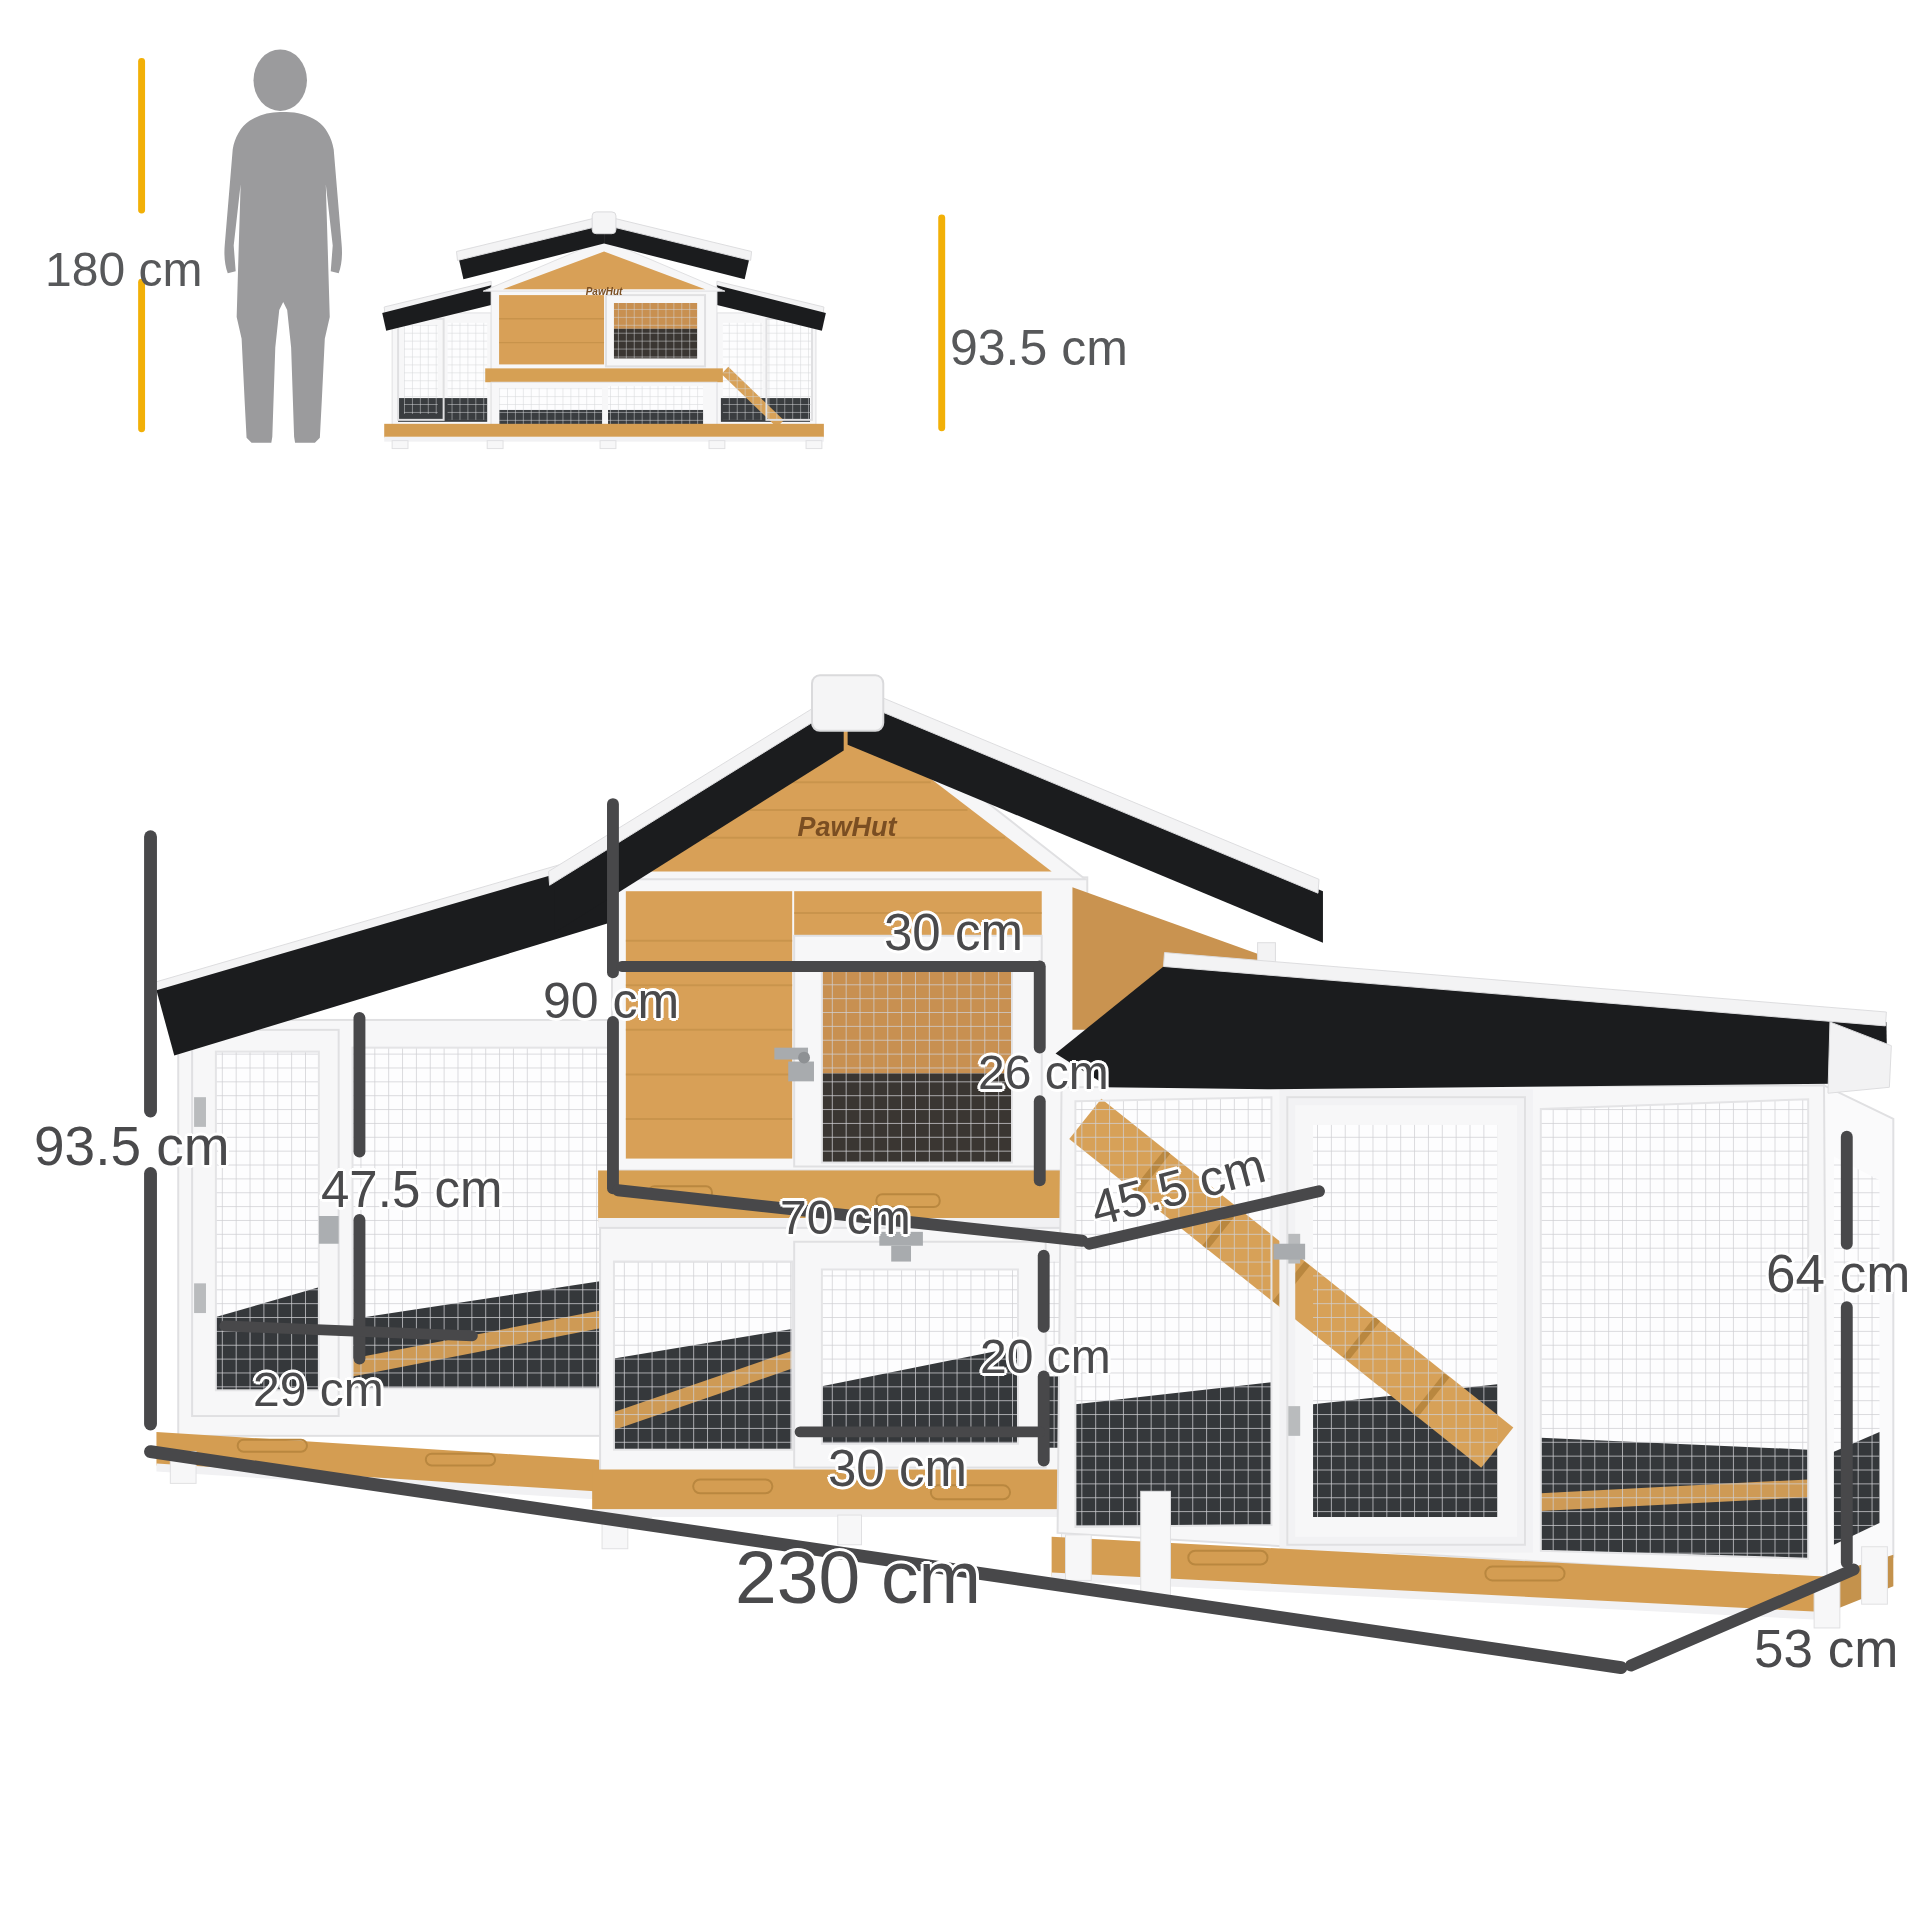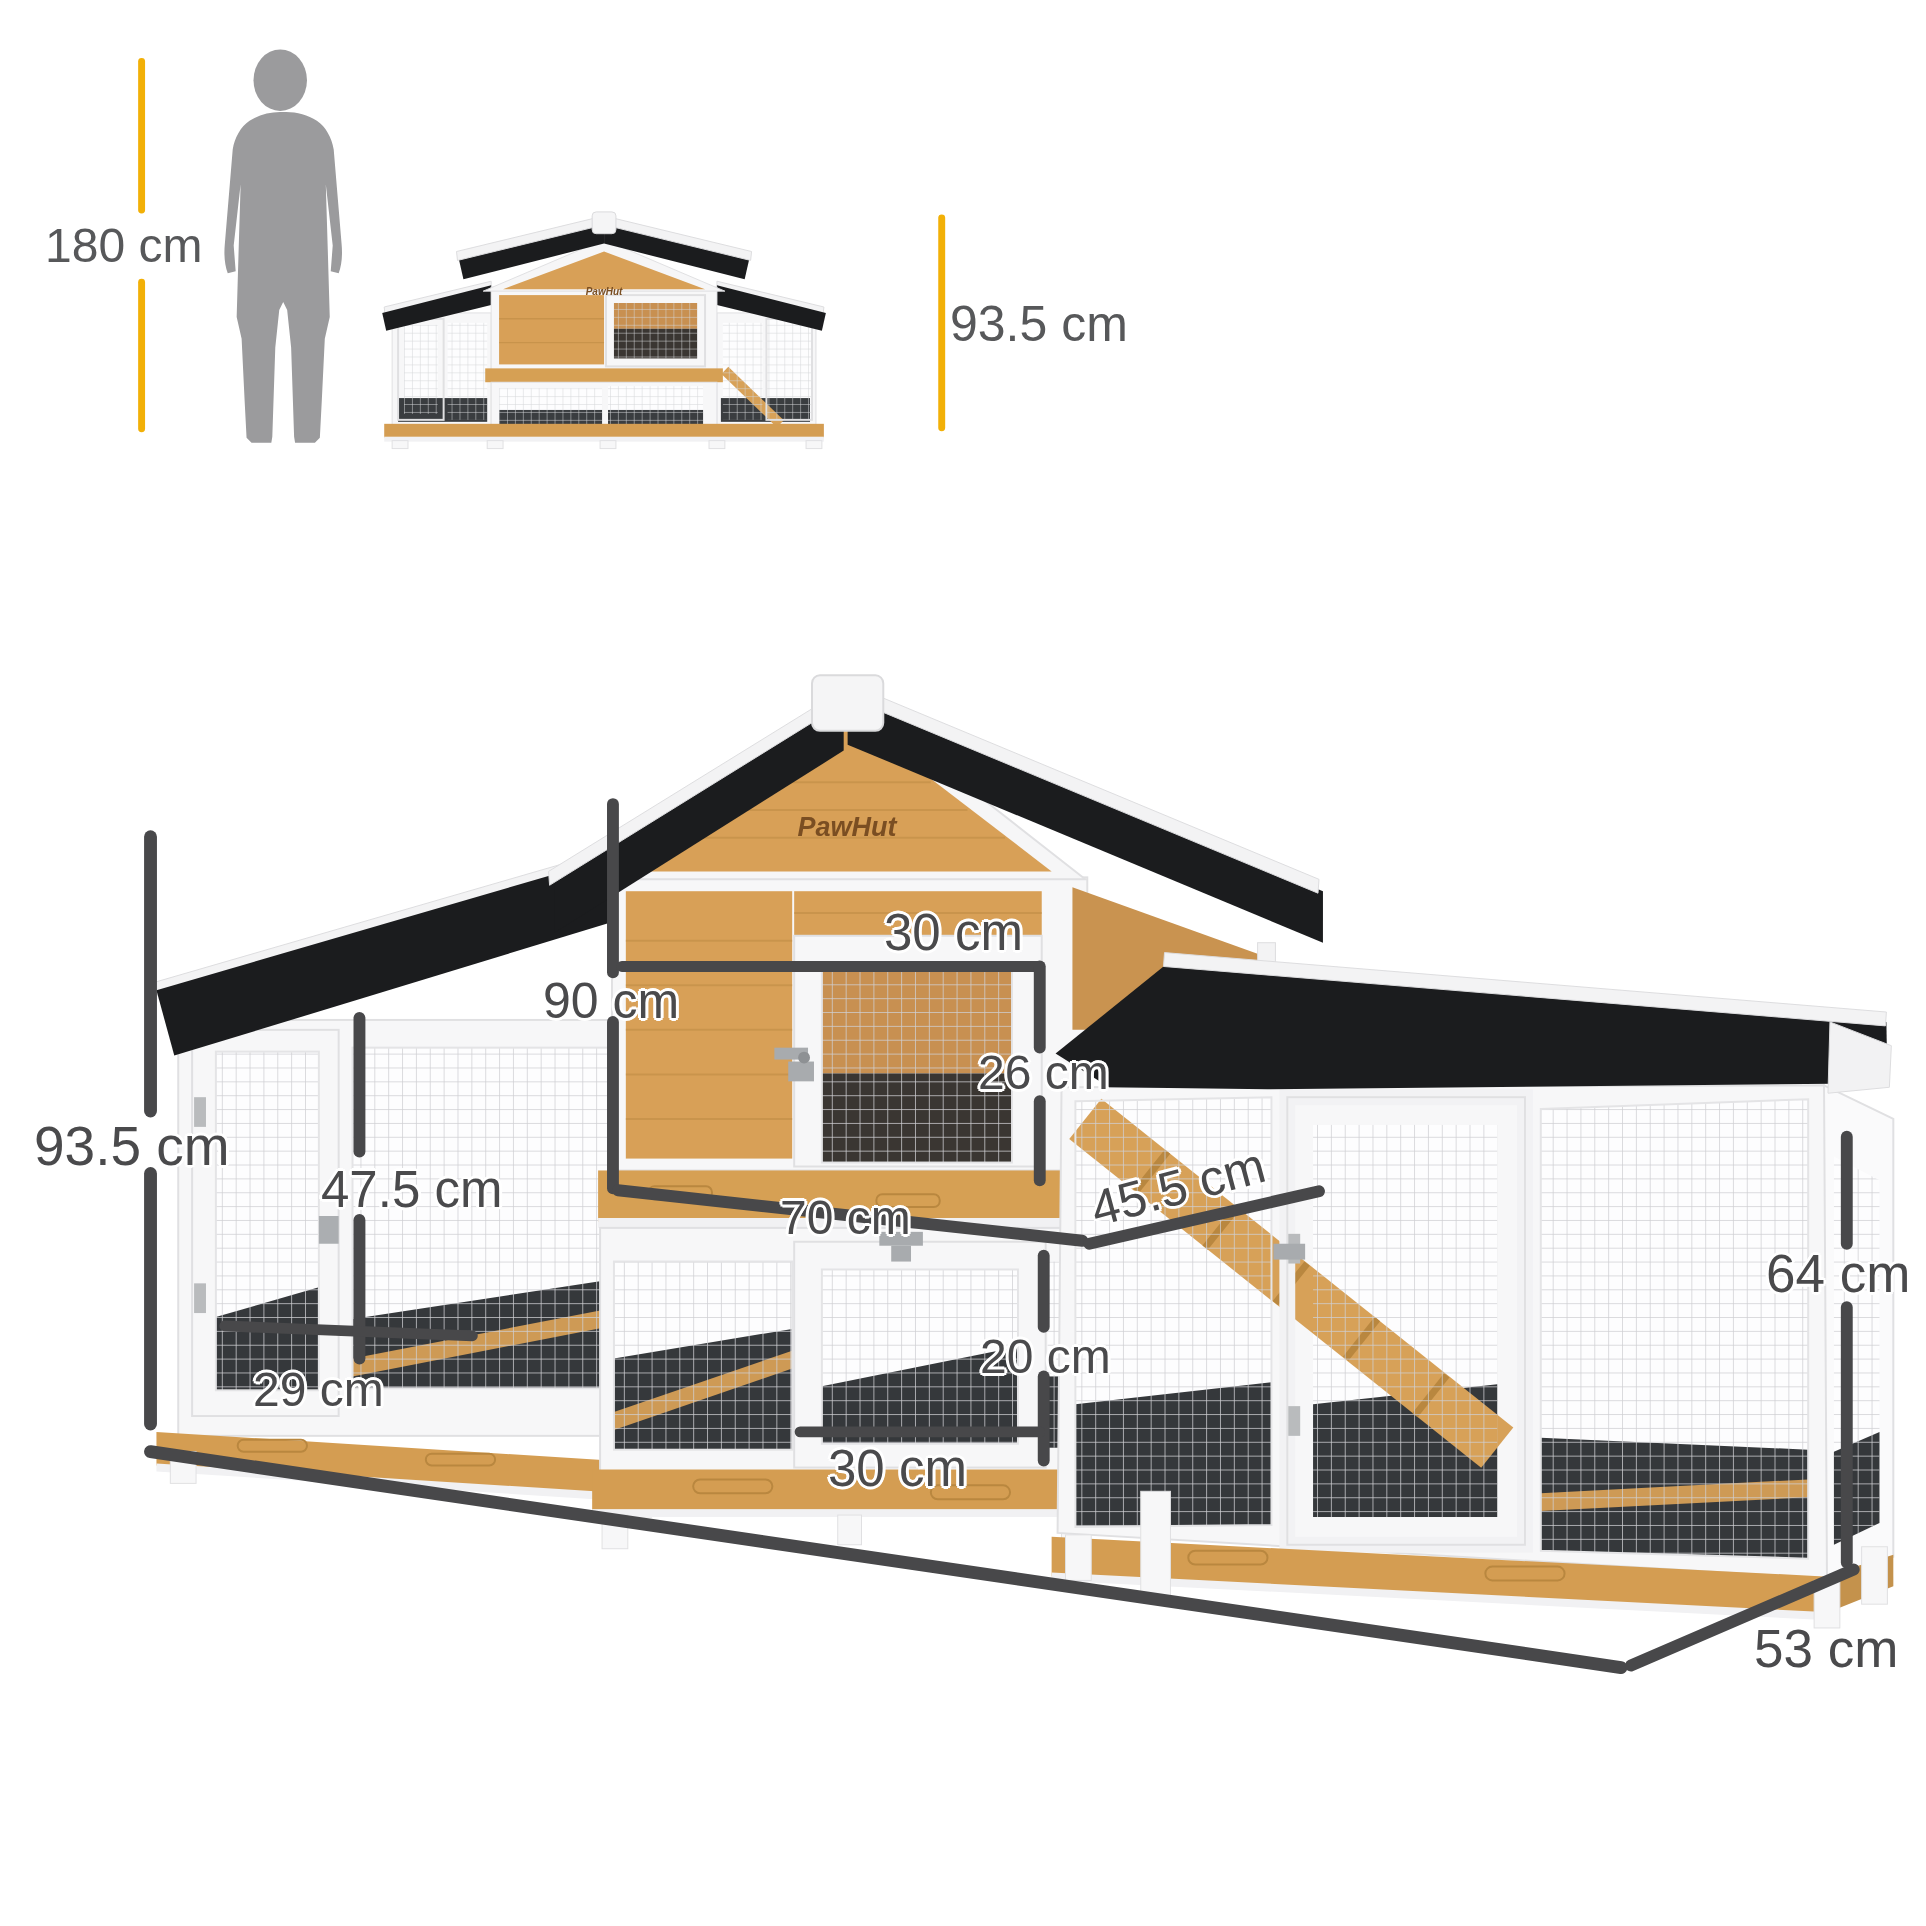--- a/index.html
+++ b/index.html
@@ -3,21 +3,21 @@
 <meta charset="utf-8">
 <style>
   html,body{margin:0;padding:0;background:#fff;}
   .stage{position:relative;width:1927px;height:1927px;background:#ffffff;overflow:hidden;
          font-family:"Liberation Sans",sans-serif;}
   .stage svg{position:absolute;left:0;top:0;}
   .lbl{position:absolute;white-space:nowrap;line-height:1;color:#4a4a4c;}
   .dim{color:#4a4a4c;
        text-shadow:3px 0 0 #fff,-3px 0 0 #fff,0 3px 0 #fff,0 -3px 0 #fff,
                    2px 2px 0 #fff,-2px 2px 0 #fff,2px -2px 0 #fff,-2px -2px 0 #fff;}
-  .plain{color:#57585a;}
+  .plain{color:#57585a;margin-top:24px;}
   .logo{font-style:italic;font-weight:bold;color:#7a4e22;text-align:center;}
   .rot{transform:rotate(-15deg);transform-origin:center center;text-align:center;}
 </style>
 </head>
 <body>
 
 <div class="stage">
 
 <svg width="1927" height="1927" viewBox="0 0 1946 1946">
   <defs>
@@ -283,20 +283,21 @@
 <div class="lbl dim" style="left:34px;top:1119px;font-size:55px;">93.5 cm</div>
 <div class="lbl dim" style="left:313px;top:1164px;font-size:51px;margin-left:8px;">47.5 cm</div>
 <div class="lbl dim" style="left:253px;top:1366px;font-size:48px;">29 cm</div>
 <div class="lbl dim" style="left:543px;top:976px;font-size:50px;">90 cm</div>
 <div class="lbl dim" style="left:884px;top:907px;font-size:51px;">30 cm</div>
 <div class="lbl dim" style="left:978px;top:1049px;font-size:48px;">26 cm</div>
 <div class="lbl dim" style="left:780px;top:1194px;font-size:48px;">70 cm</div>
 <div class="lbl dim rot" style="left:1067px;top:1162px;width:222px;font-size:50px;">45.5 cm</div>
 <div class="lbl dim" style="left:980px;top:1333px;font-size:48px;">20 cm</div>
 <div class="lbl dim" style="left:828px;top:1443px;font-size:51px;">30 cm</div>
+<div class="lbl dim" style="left:735px;top:1540px;font-size:75px;">230 cm</div>
 <div class="lbl dim" style="left:1754px;top:1622px;font-size:53px;">53 cm</div>
 <div class="lbl dim" style="left:1766px;top:1247px;font-size:53px;">64 cm</div>
 
 <div class="lbl logo" style="left:768px;top:814px;width:158px;font-size:27px;">PawHut</div>
 <div class="lbl logo" style="left:580px;top:287px;width:48px;font-size:10px;">PawHut</div>
 
 </div>
 
 
 </body></html>

